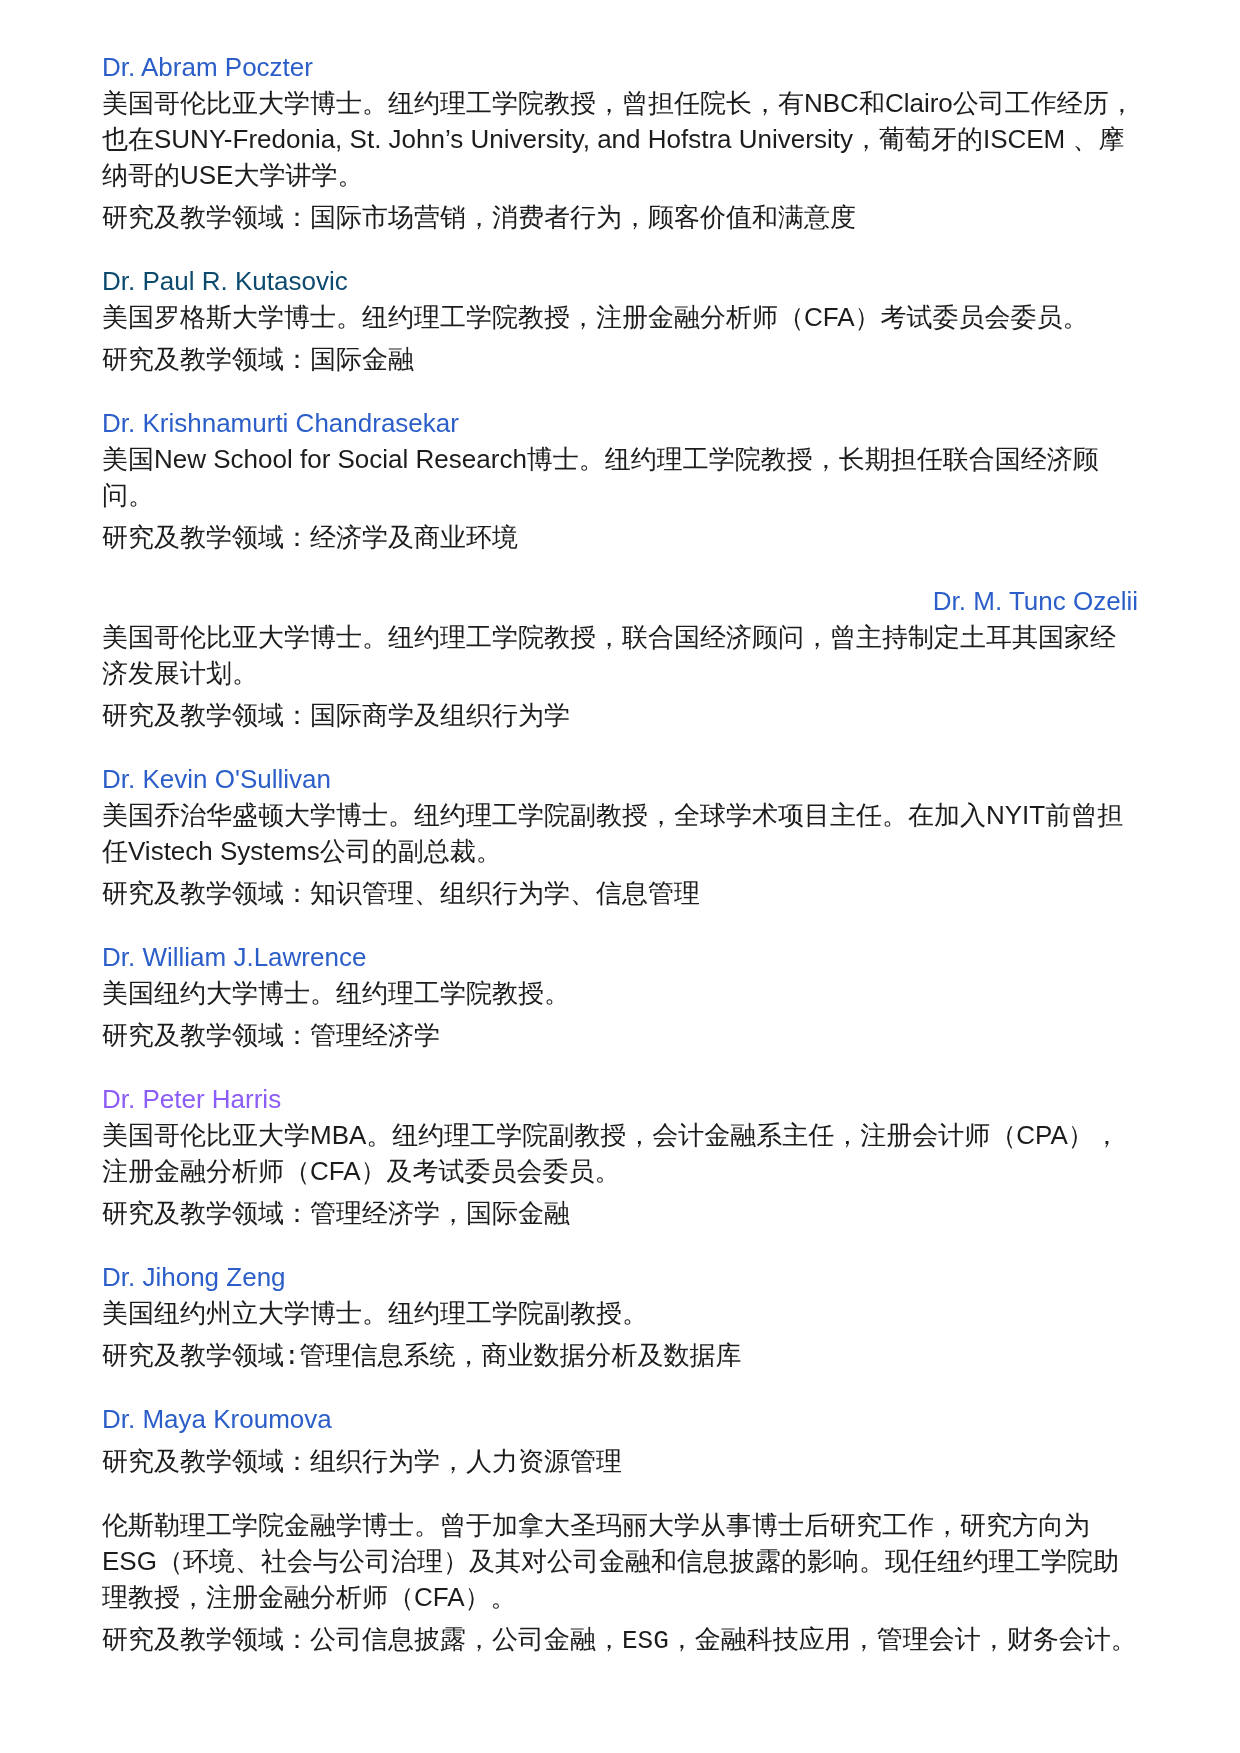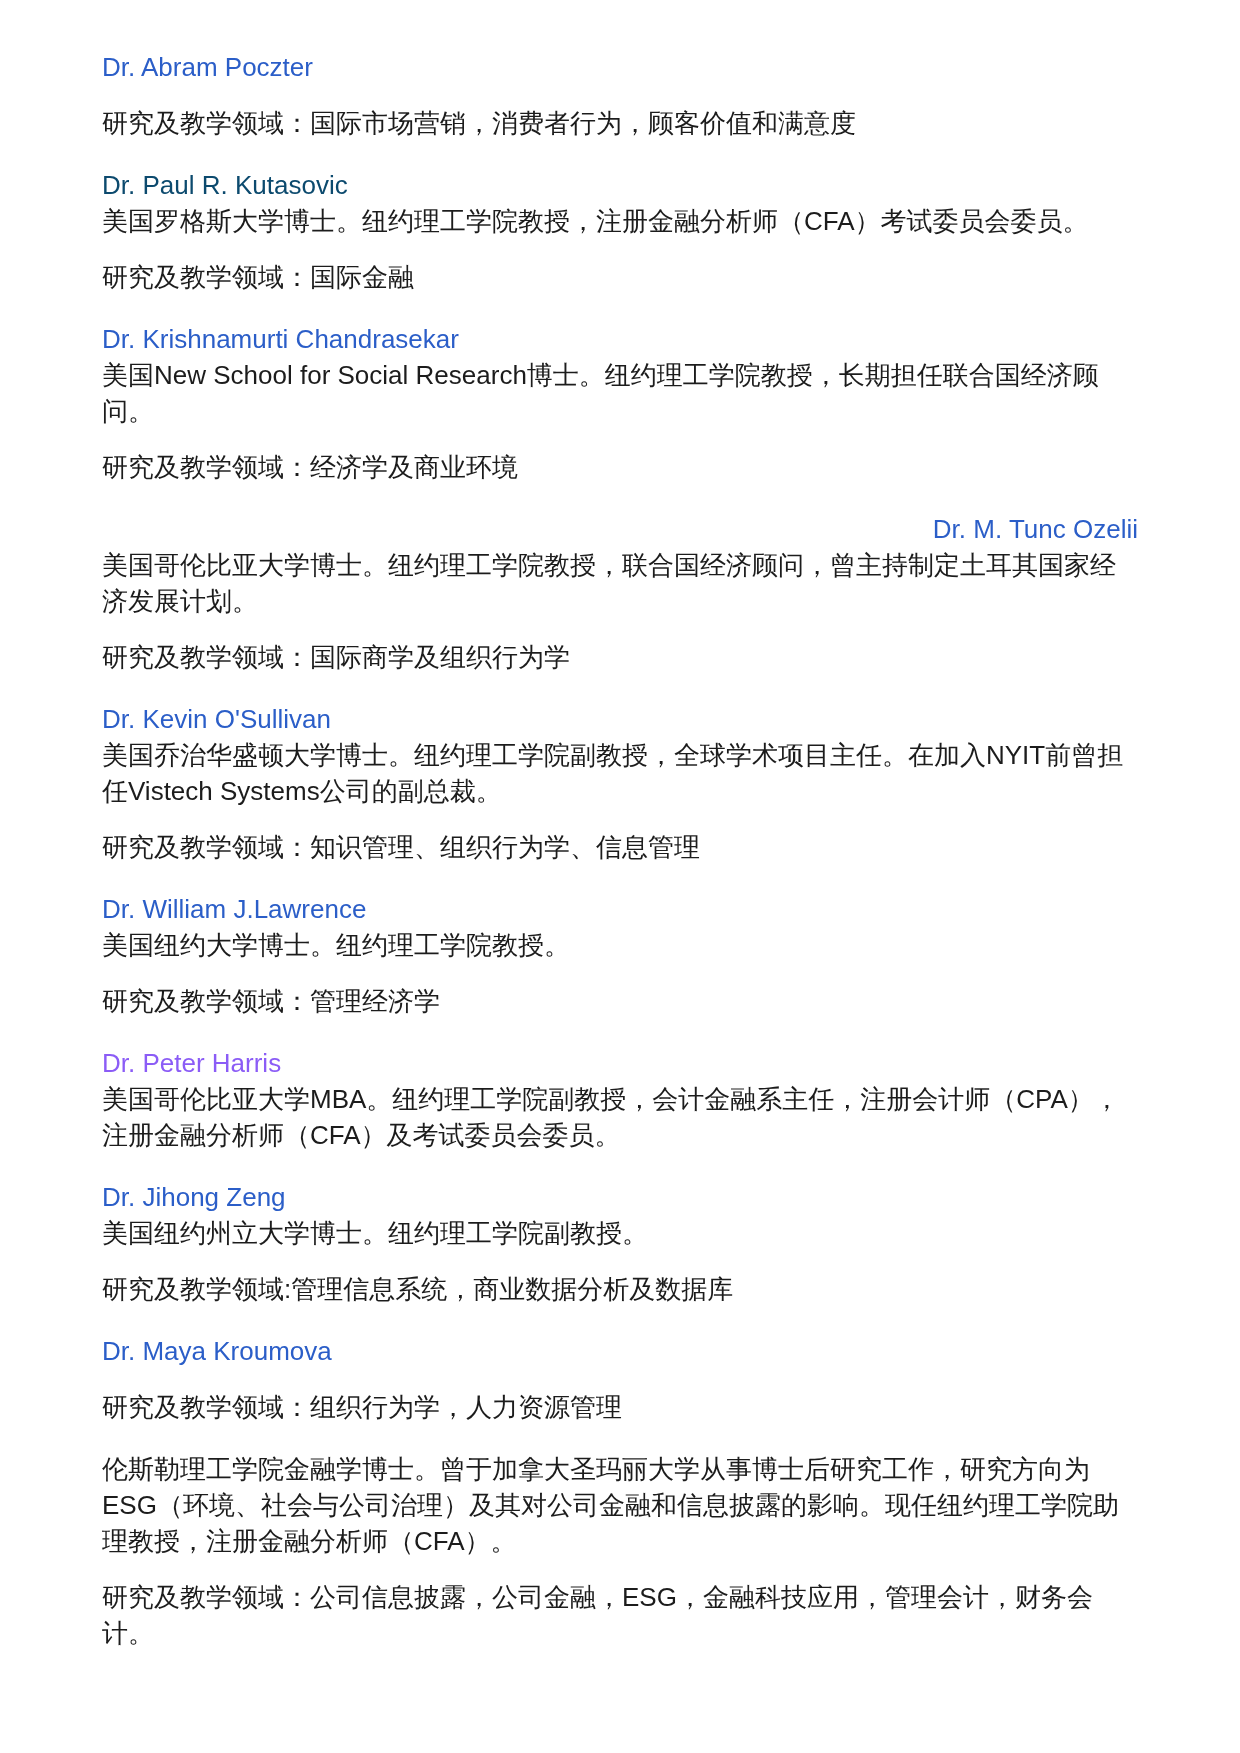--- a/index.html
+++ b/index.html
@@ -22,29 +22,30 @@
     line-height: 36px;
     color: #1c1c1c;
     text-align: left;
   }
   p { margin: 0; }
   .entry { margin-bottom: 26px; }
   .name {
     font-weight: 400;
     color: #2b5ec8;
   }
-  .research { margin-top: 20px; }
+  .research { margin-top: 8px; font-family: Liberation Mono, monospace; }
 </style>
 </head>
 <body style="background: rgb(255, 255, 255);">
 
 <div class="page" style="color: rgb(28, 28, 28);">
 
   <section class="entry">
     <p class="name" style="color: rgb(43, 94, 200);">Dr. Abram Poczter</p>
+    <p class="bio">美国哥伦比亚大学博士。纽约理工学院教授，曾担任院长，有NBC和Clairo公司工作经历，也在SUNY-Fredonia, St. John’s University, and Hofstra University，葡萄牙的ISCEM 、摩纳哥的USE大学讲学。</p>
     <p class="research">研究及教学领域：国际市场营销，消费者行为，顾客价值和满意度</p>
   </section>
 
   <section class="entry">
     <p class="name" style="color: #0c4a6e;">Dr. Paul R. Kutasovic</p>
     <p class="bio">美国罗格斯大学博士。纽约理工学院教授，注册金融分析师（CFA）考试委员会委员。</p>
     <p class="research">研究及教学领域：国际金融</p>
   </section>
 
   <section class="entry">
@@ -67,20 +68,21 @@
 
   <section class="entry">
     <p class="name" style="color: rgb(43, 94, 200);">Dr. William J.Lawrence</p>
     <p class="bio">美国纽约大学博士。纽约理工学院教授。</p>
     <p class="research">研究及教学领域：管理经济学</p>
   </section>
 
   <section class="entry">
     <p class="name" style="color: #8b5cf6;">Dr. Peter Harris</p>
     <p class="bio">美国哥伦比亚大学MBA。纽约理工学院副教授，会计金融系主任，注册会计师（CPA），注册金融分析师（CFA）及考试委员会委员。</p>
+    <p class="research">研究及教学领域：管理经济学，国际金融</p>
   </section>
 
   <section class="entry">
     <p class="name" style="color: rgb(43, 94, 200);">Dr. Jihong Zeng</p>
     <p class="bio">美国纽约州立大学博士。纽约理工学院副教授。</p>
     <p class="research">研究及教学领域:管理信息系统，商业数据分析及数据库</p>
   </section>
 
   <section class="entry">
     <p class="name" style="color: rgb(43, 94, 200);">Dr. Maya Kroumova</p>

